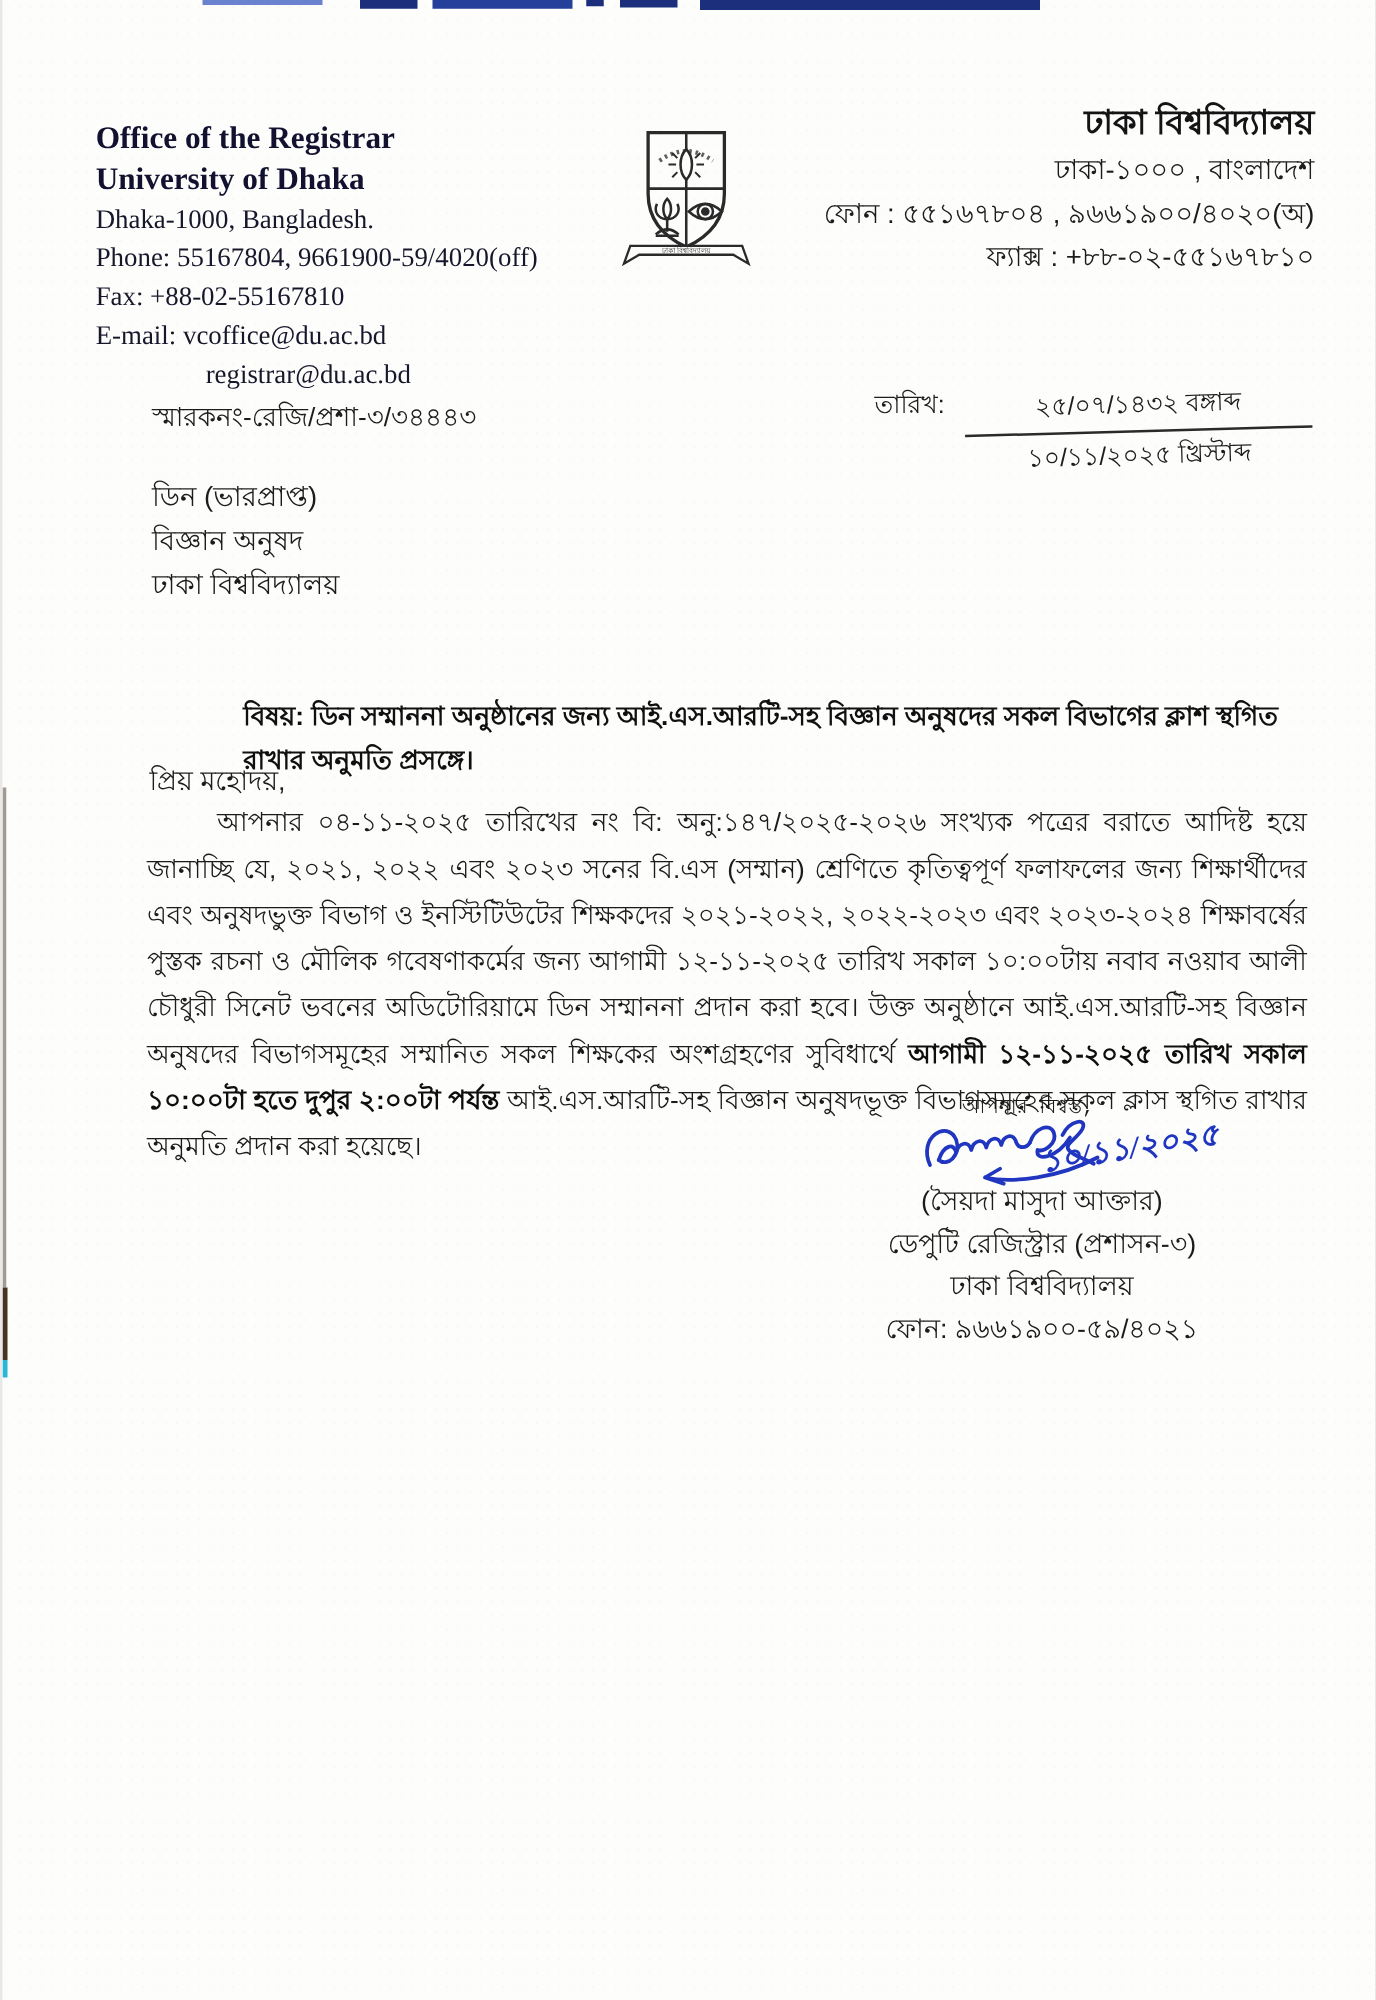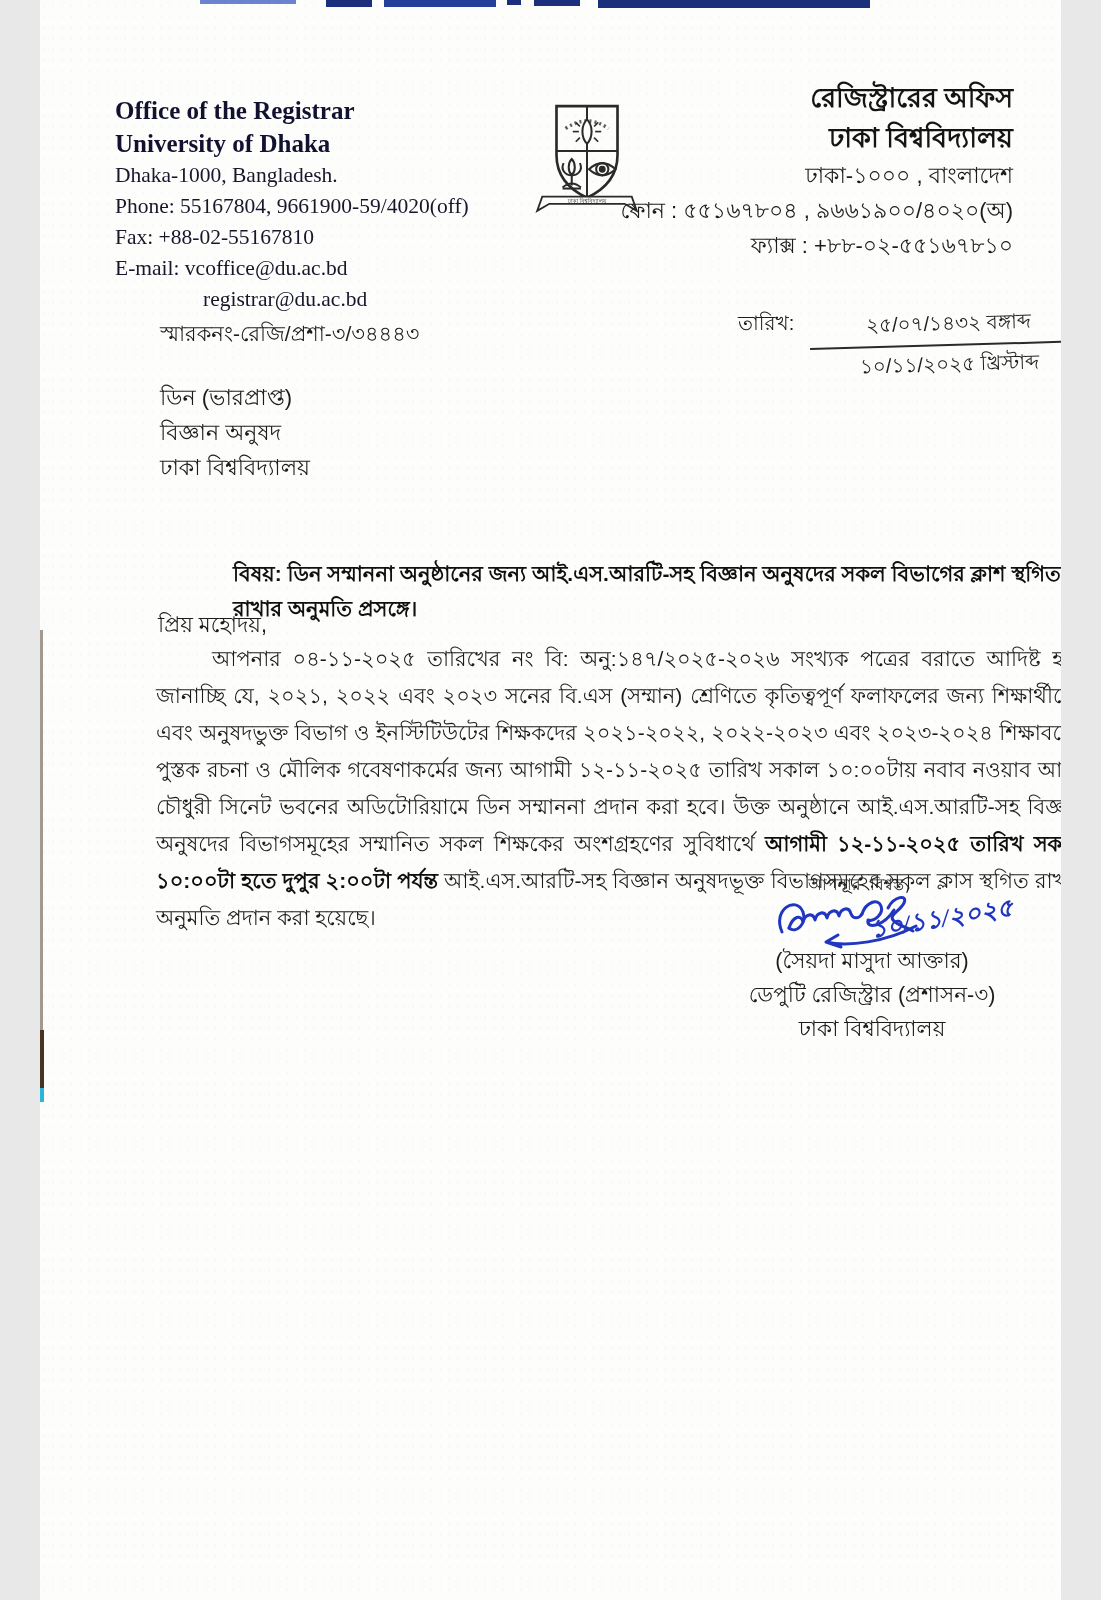--- a/index.html
+++ b/index.html
@@ -1,18 +1,18 @@
 <!DOCTYPE html>
 <html><head>
 <meta charset="utf-8">
 <style>
   html,body{margin:0;padding:0;background:#e8e8e8;}
   .page{
     position:relative;
-    width:1021px;height:1600px;
+    width:1098px;height:1600px;
     margin:0 auto;
     background:#fdfdfc;
     background-image:radial-gradient(rgba(0,0,0,0.025) 1px, transparent 1px);
     background-size:9px 11px;
     overflow:hidden;
     font-family:"Liberation Serif","DejaVu Serif",serif;
     color:#1c1c1c;
   }
   
   .strip{position:absolute;top:0;}
@@ -133,21 +133,20 @@
         <circle cx="67" cy="72" r="6"></circle>
         <circle cx="67" cy="72" r="2.4" fill="#2a2a2a"></circle>
       </g>
 
       <path d="M8 99 L96 99 L101 113 L89 106 L15 106 L3 113 Z" fill="#fdfdfc" stroke="#2a2a2a" stroke-width="1.8"></path>
       <text x="52" y="105" text-anchor="middle" font-size="5.6" fill="#1c1c1c">ঢাকা বিশ্ববিদ্যালয়</text>
     </svg>
   </div>
 
   <div class="hdr-right">
-    <div class="b">রেজিস্ট্রারের অফিস</div>
     <div class="b">ঢাকা বিশ্ববিদ্যালয়</div>
     <div class="r">ঢাকা-১০০০ , বাংলাদেশ</div>
     <div class="r">ফোন : ৫৫১৬৭৮০৪ , ৯৬৬১৯০০/৪০২০(অ)</div>
     <div class="r">ফ্যাক্স : +৮৮-০২-৫৫১৬৭৮১০</div>
   </div>
 
   <div class="memo">স্মারকনং-রেজি/প্রশা-৩/৩৪৪৪৩</div>
 
   <div class="dategrp">
     <span>তারিখ:</span>
@@ -180,15 +179,16 @@
         <path d="M148 36 C118 52 80 57 58 52 L70 45 M58 52 L73 57"></path>
       </g>
       <text x="104" y="48" transform="rotate(-9 104 48)" fill="#2136c0" font-size="25" font-style="italic" font-weight="bold">১০/১১/২০২৫</text>
     </svg>
   </div>
 
   <div class="signer">
     <div>(সৈয়দা মাসুদা আক্তার)</div>
     <div>ডেপুটি রেজিস্ট্রার (প্রশাসন-৩)</div>
     <div>ঢাকা বিশ্ববিদ্যালয়</div>
+    <div>ফোন: ৯৬৬১৯০০-৫৯/৪০২১</div>
   </div>
 
 </div>
 
 </body></html>

